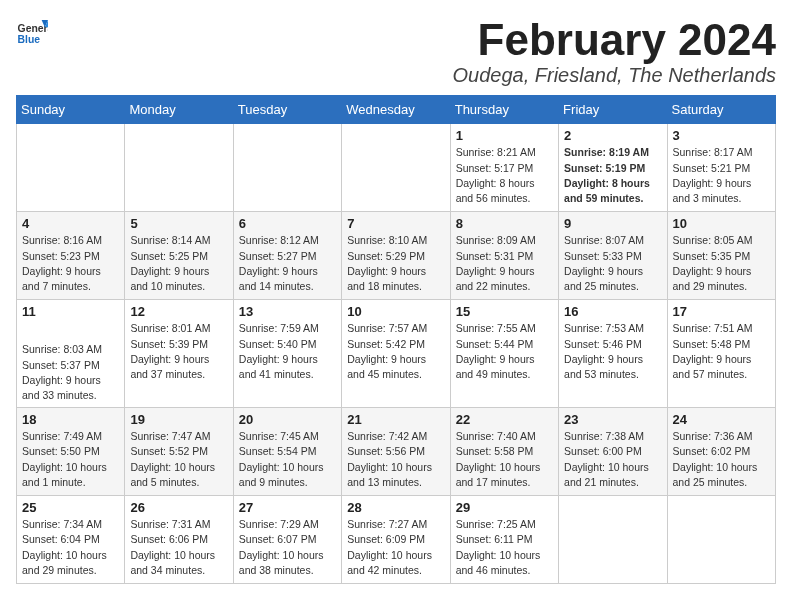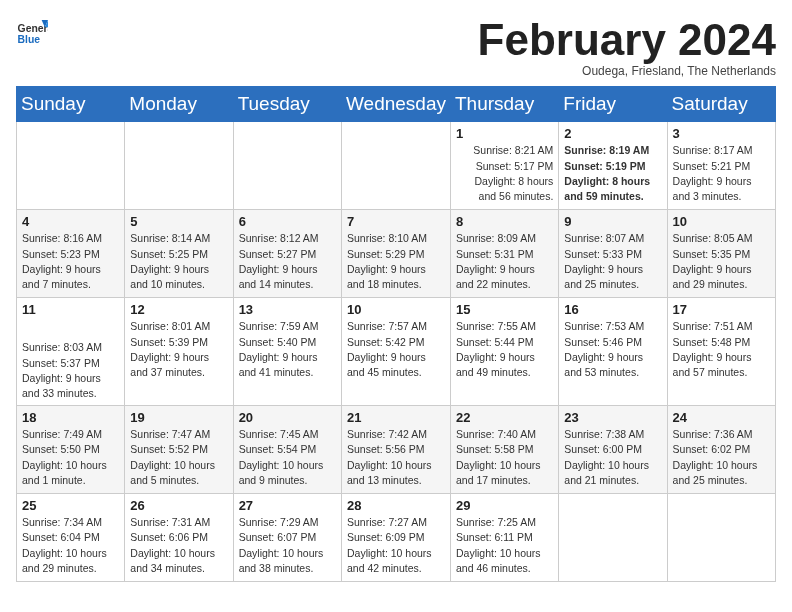--- a/index.html
+++ b/index.html
@@ -28,34 +28,35 @@
     .title-block {
       text-align: right;
     }
     .month-year {
       font-size: 44px;
       font-weight: bold;
       color: #222;
       line-height: 1.1;
     }
     .location {
-      font-size: 12px;
+      font-size: 20px;
       color: #444;
+      font-style: italic;
     }
     .calendar-table {
       width: 100%;
       border-collapse: collapse;
       font-size: 11px;
     }
     .calendar-table th {
       background-color: #2c6fbe;
       color: white;
       padding: 6px 4px;
       text-align: left;
-      font-size: 19px;
+      font-size: 13px;
       font-weight: normal;
       border: 1px solid #2c6fbe;
     }
     .calendar-table td {
       border: 1px solid #ccc;
       vertical-align: top;
       padding: 4px 5px;
       width: calc(100% / 7);
       height: 88px;
       background: #fff;
@@ -109,21 +110,21 @@
       </tr>
   </thead>
   <tbody id="calendar-body">
   <tr>
         <td class="empty-cell"></td>
         <td class="empty-cell"></td>
         <td class="empty-cell"></td>
         <td class="empty-cell"></td>
         <td>
           <div class="cell-day">1</div>
-          <div class="cell-info" style="white-space: pre-line; text-align: right;">Sunrise: 8:21 AM
+          <div class="cell-info" style="white-space: pre-line;">Sunrise: 8:21 AM
 Sunset: 5:17 PM
 Daylight: 8 hours
 and 56 minutes.</div>
         </td>
         <td>
           <div class="cell-day">2</div>
           <div class="cell-info" style="white-space: pre-line; font-weight: bold;">Sunrise: 8:19 AM
 Sunset: 5:19 PM
 Daylight: 8 hours
 and 59 minutes.</div>

